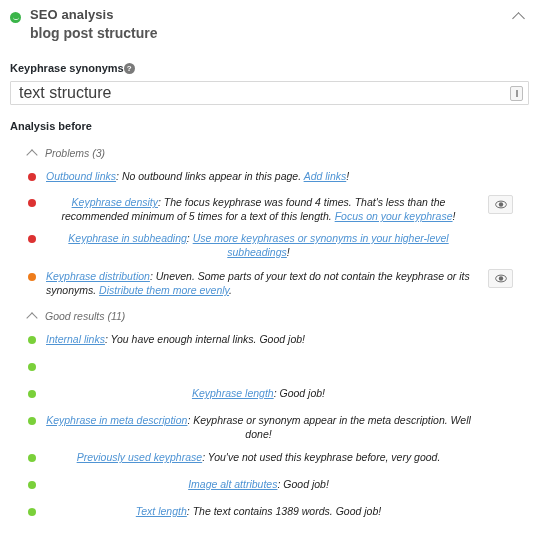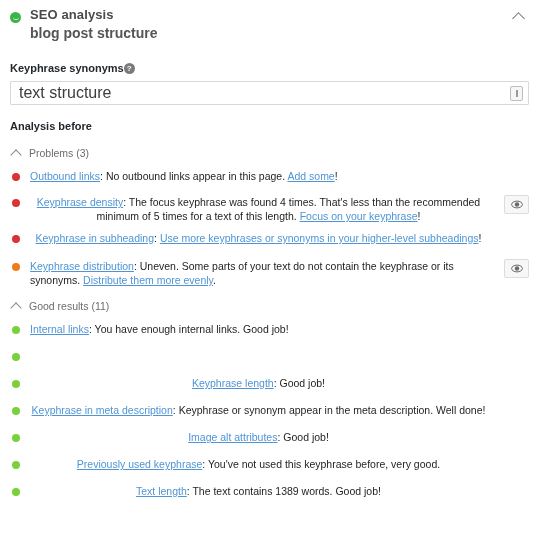--- a/index.html
+++ b/index.html
@@ -154,21 +154,21 @@
 
   
   .results-title {
     padding: 0 10px;
     margin-top: 15px;
     font-size: 11px;
     font-weight: bold;
     color: #23282d;
   }
 
-  .group { padding: 0 10px; }
+  .group { padding: 0 26px; font-style: italic; }
   .group-header {
     display: flex;
     align-items: center;
     gap: 9px;
     font-size: 10.5px;
     color: #6d6d6d;
     cursor: pointer;
     height: 18px;
   }
   .group-header .gchev {
@@ -272,21 +272,21 @@
 
   <div id="groups">
       <div class="group problems">
         <div class="group-header">
           <span class="gchev"></span>
           <span>Problems (3)</span>
         </div>
         <ul class="result-list">
           <li class="result-item">
             <span class="result-dot dot-red"></span>
-            <span class="result-text"><a class="lead">Outbound links</a>: No outbound links appear in this page. <a>Add some</a>!</span>
+            <span class="result-text"><a class="lead">Outbound links</a>: No outbound links appear in this page. <a>Add links</a>!</span>
           </li>
           <li class="result-item">
             <span class="result-dot dot-red"></span>
             <span class="result-text"><a class="lead">Keyphrase density</a>: The focus keyphrase was found 4 times. That's less than the recommended minimum of 5 times for a text of this length. <a>Focus on your keyphrase</a>!</span>
             <span class="eye-btn">
               <svg width="12" height="9" viewBox="0 0 12 9" aria-hidden="true">
                 <ellipse cx="6" cy="4.5" rx="5.4" ry="3.4" fill="none" stroke="#6a6a6a" stroke-width="1"></ellipse>
                 <ellipse cx="6" cy="4.5" rx="2.2" ry="2.2" fill="#6a6a6a"></ellipse>
               </svg>
             </span>
@@ -327,25 +327,25 @@
           <li class="result-item">
             <span class="result-dot dot-green"></span>
             <span class="result-text"><a class="lead">Keyphrase length</a>: Good job!</span>
           </li>
           <li class="result-item">
             <span class="result-dot dot-green"></span>
             <span class="result-text"><a class="lead">Keyphrase in meta description</a>: Keyphrase or synonym appear in the meta description. Well done!</span>
           </li>
           <li class="result-item">
             <span class="result-dot dot-green"></span>
+            <span class="result-text"><a class="lead">Previously used keyphrase</a>: You've not used this keyphrase before, very good.</span>
+          </li>
+          <li class="result-item">
+            <span class="result-dot dot-green"></span>
             <span class="result-text"><a class="lead">Image alt attributes</a>: Good job!</span>
-          </li>
-          <li class="result-item">
-            <span class="result-dot dot-green"></span>
-            <span class="result-text"><a class="lead">Previously used keyphrase</a>: You've not used this keyphrase before, very good.</span>
           </li>
           <li class="result-item">
             <span class="result-dot dot-green"></span>
             <span class="result-text"><a class="lead">Text length</a>: The text contains 1389 words. Good job!</span>
           </li>
         </ul>
       </div>
     </div>
 
 </div>

